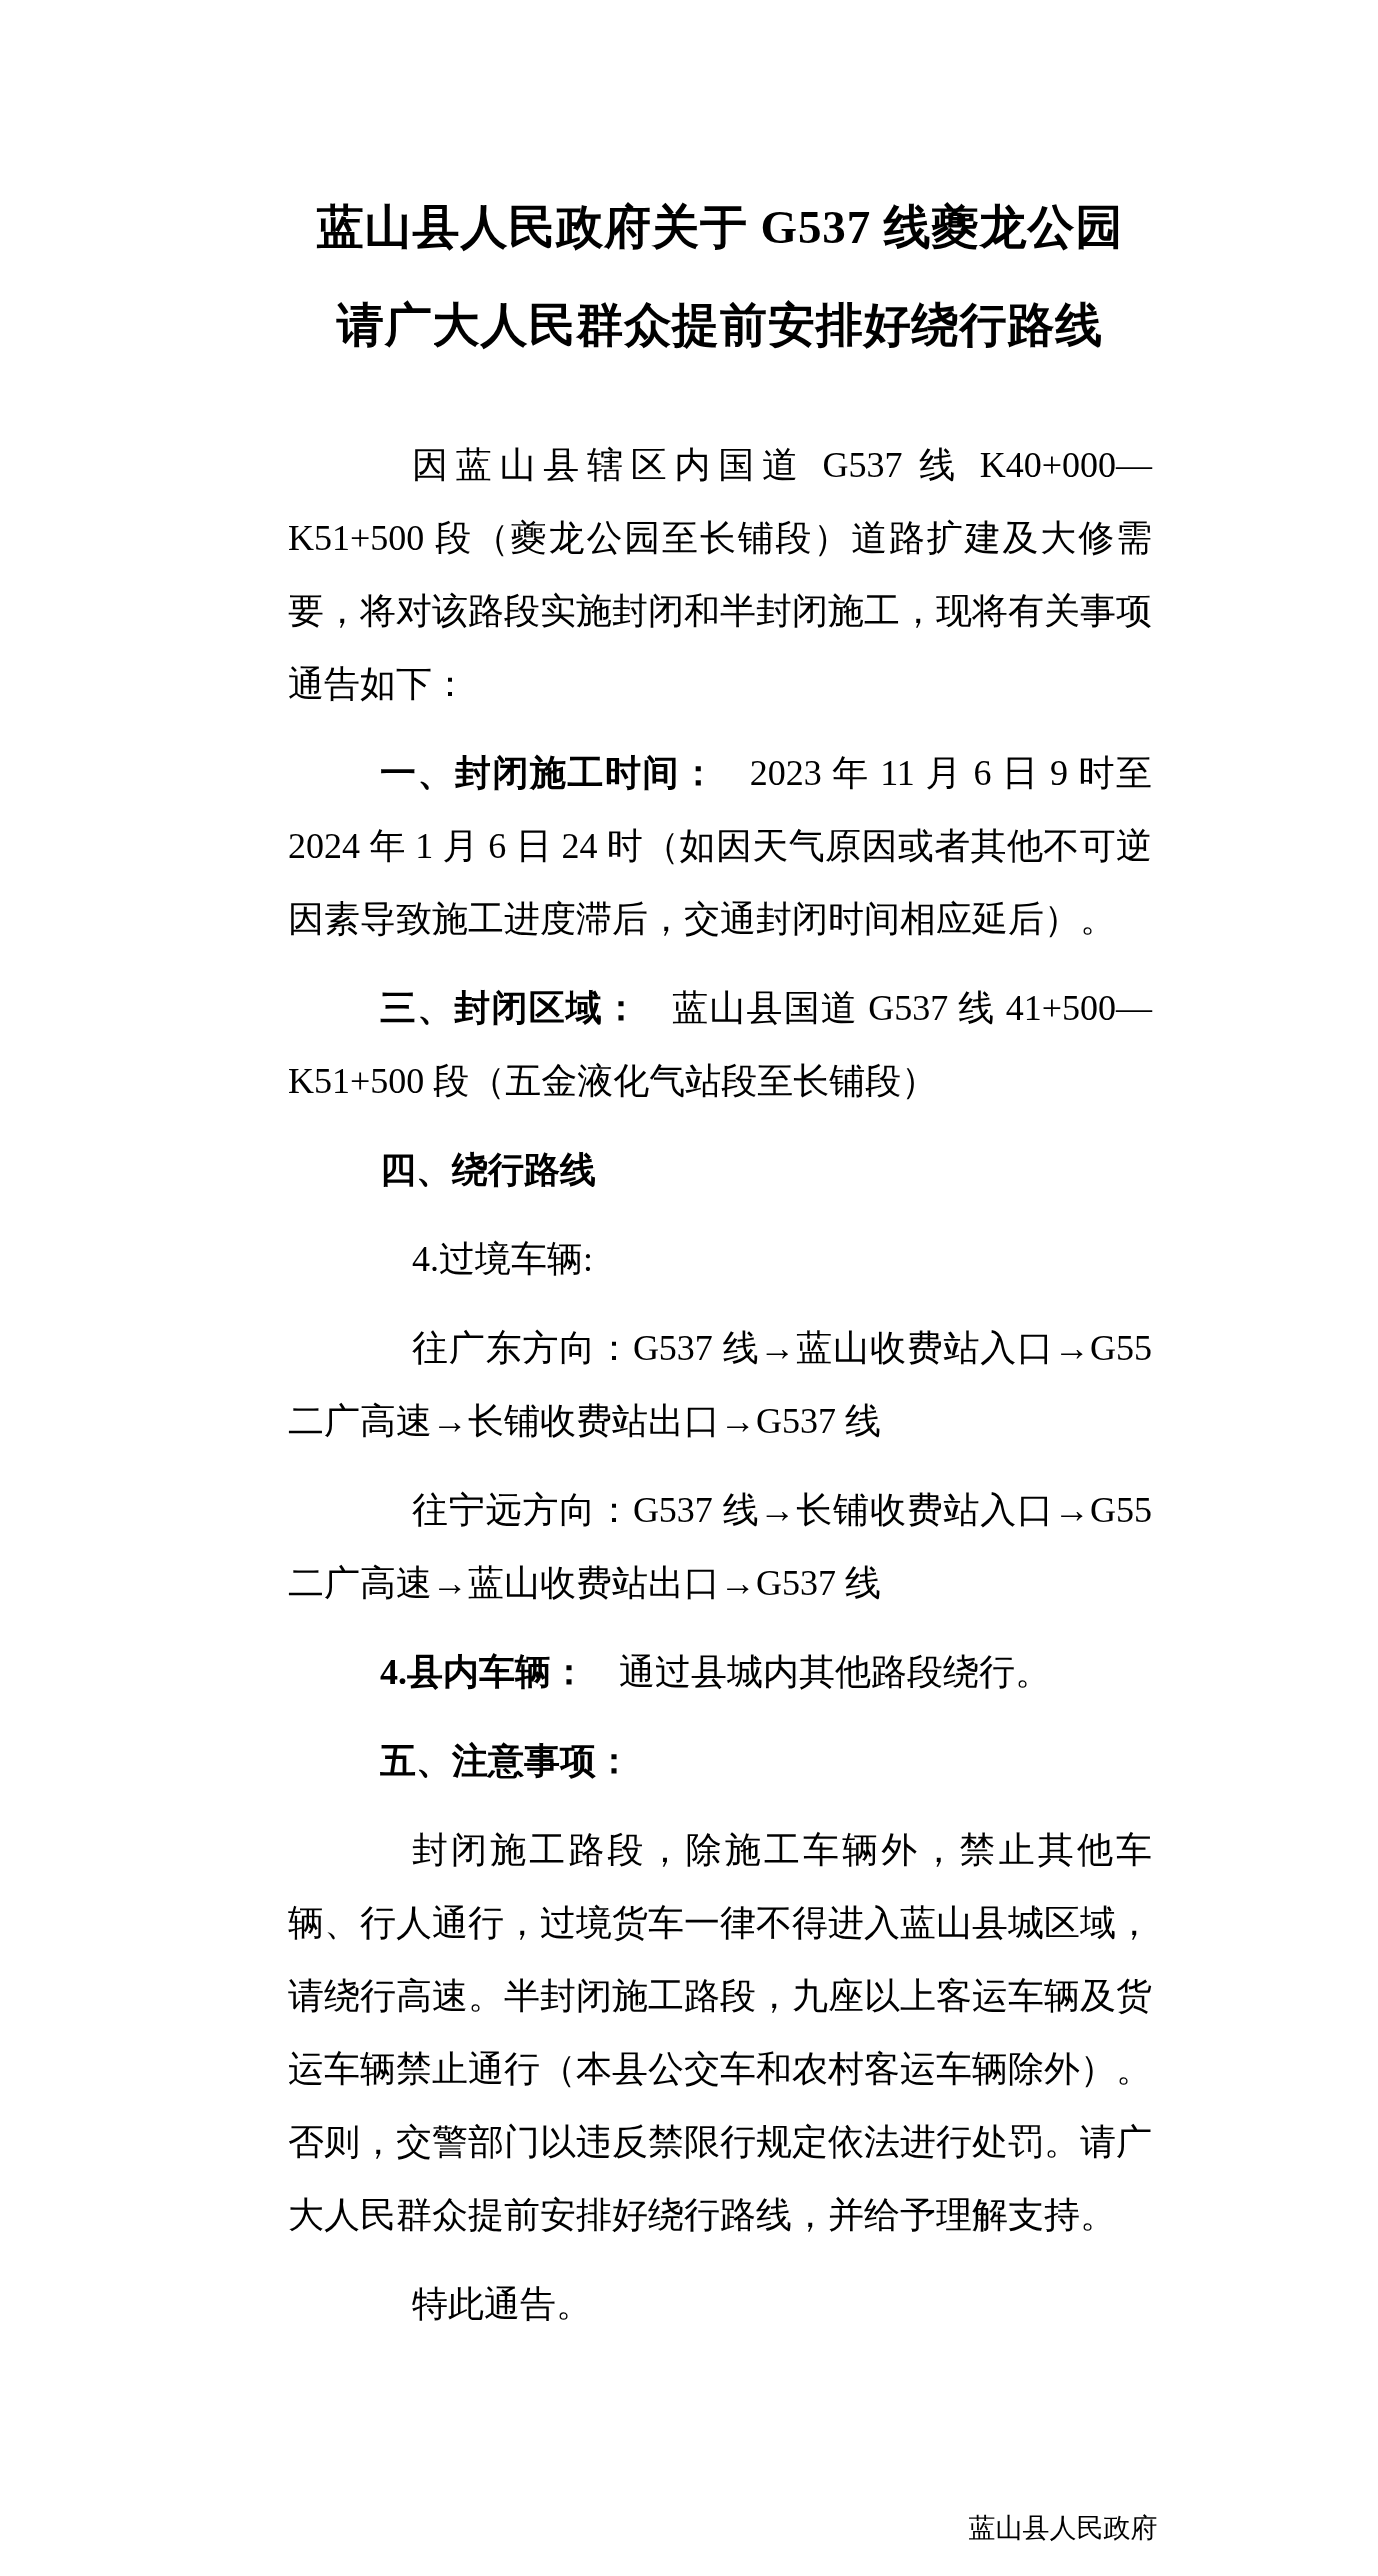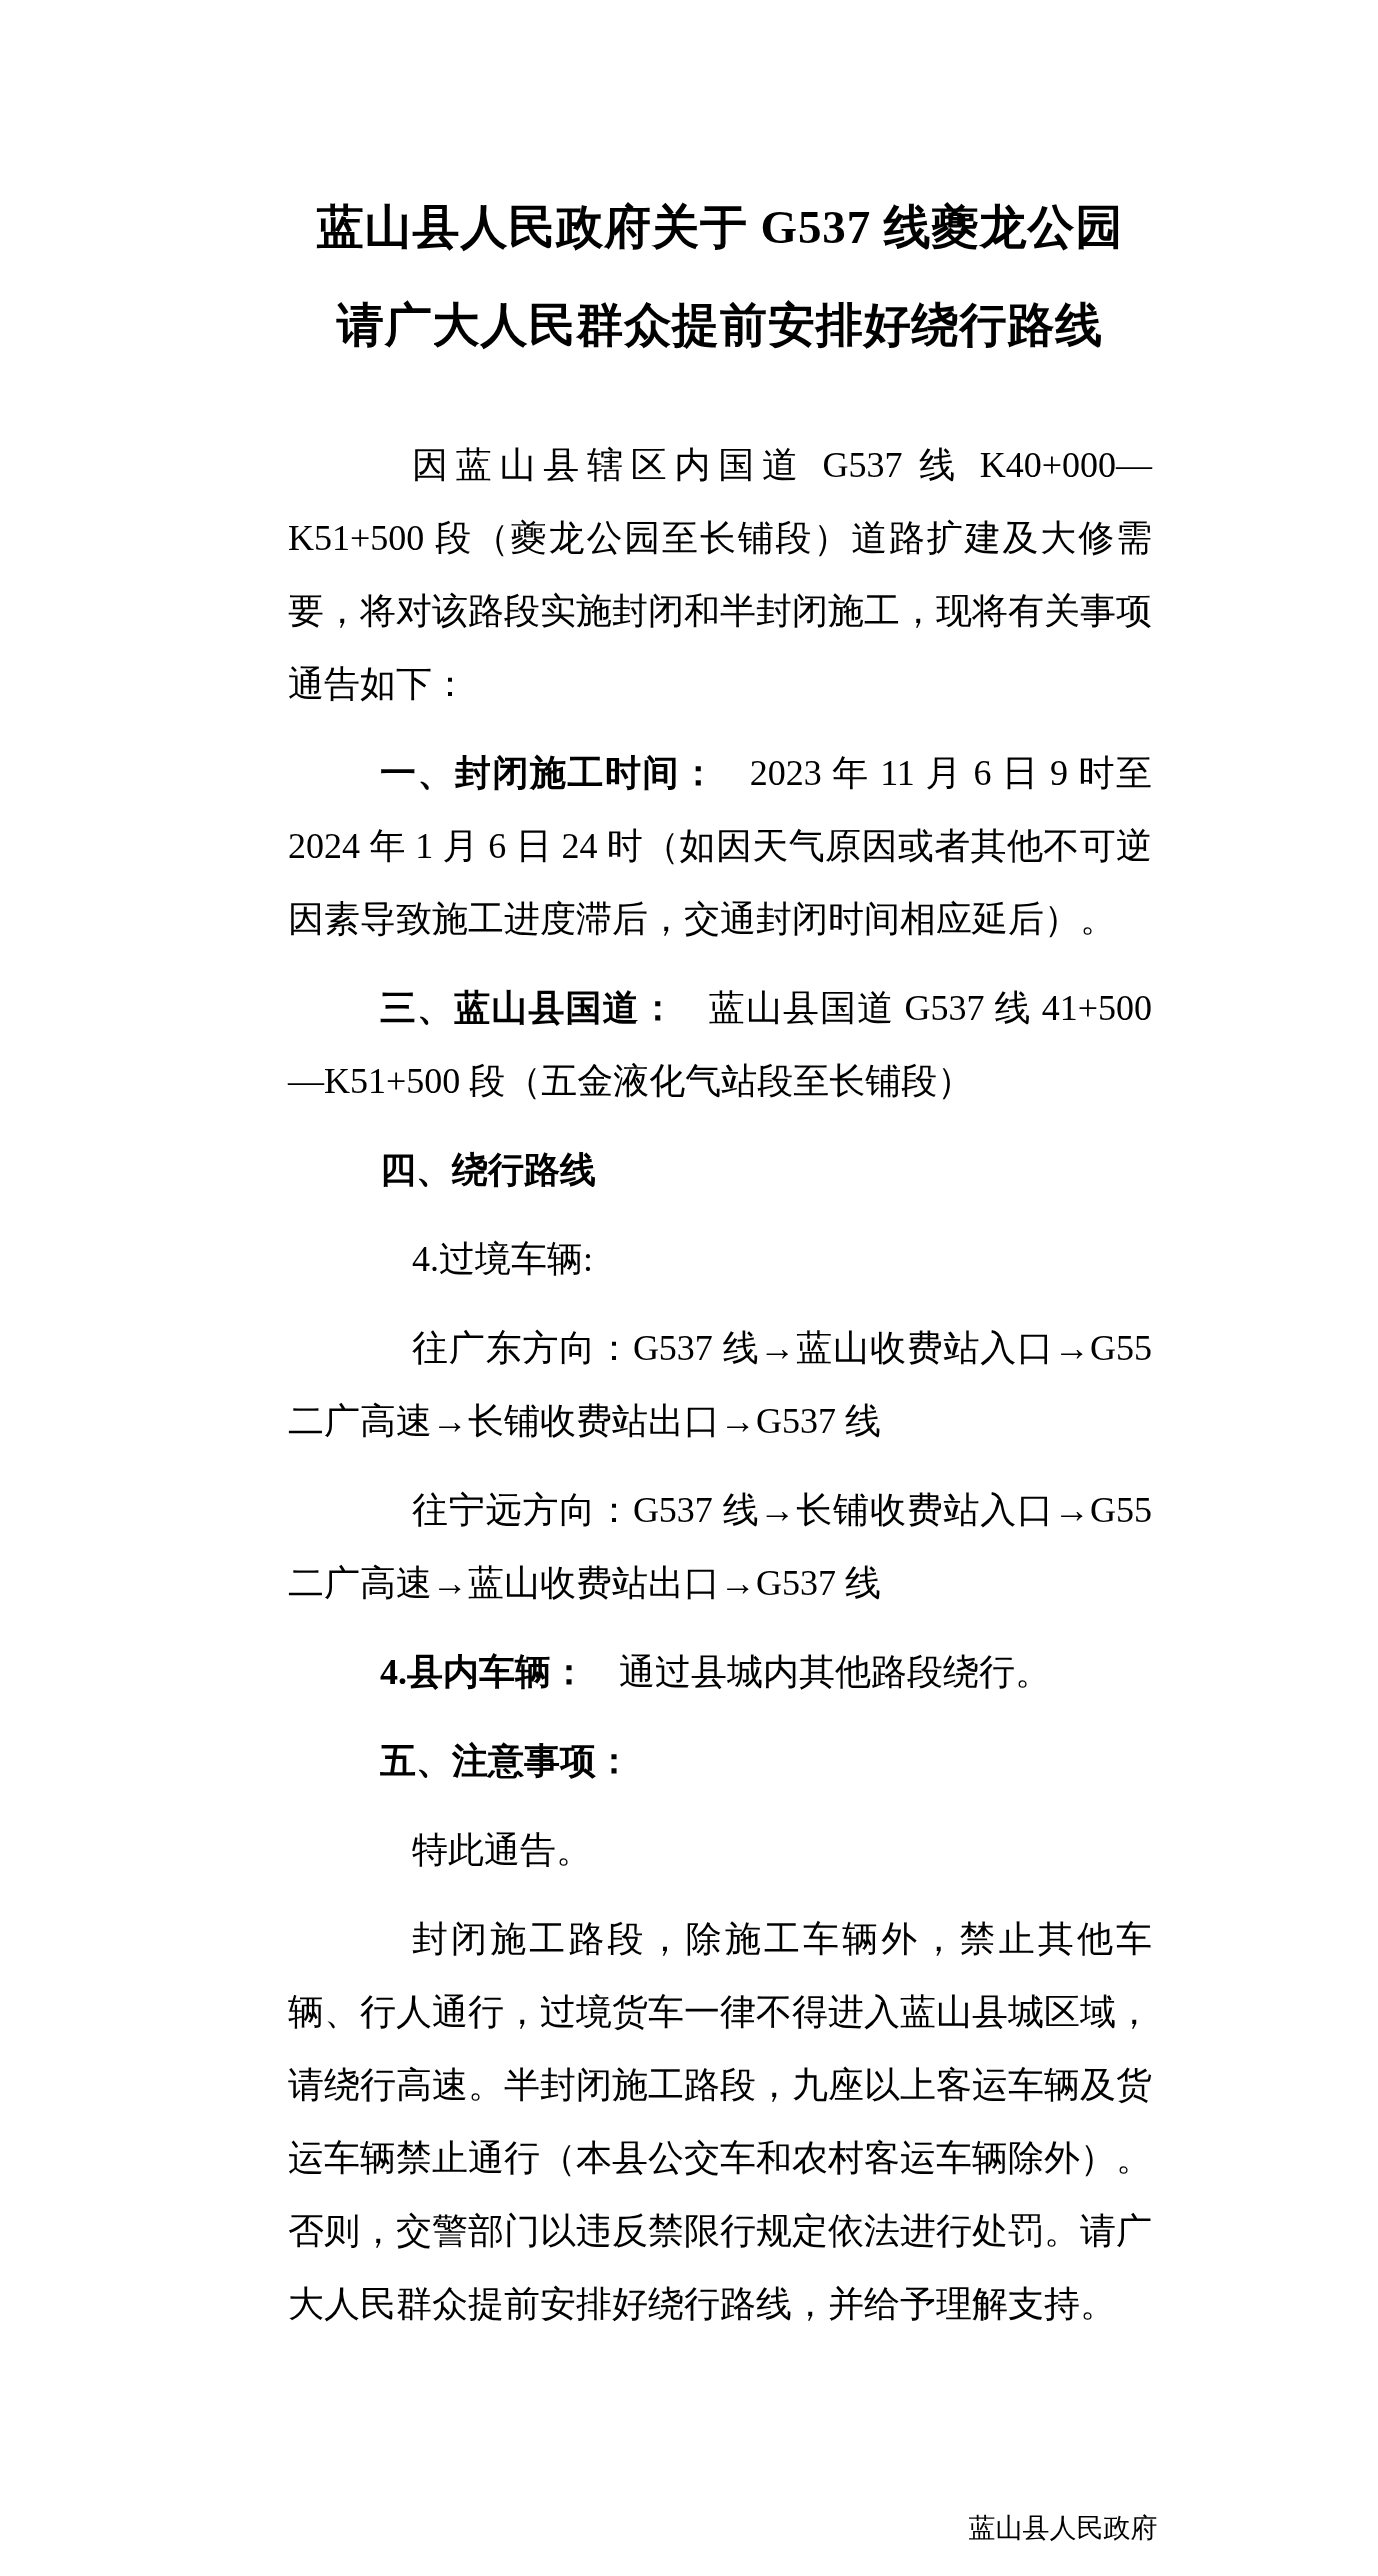--- a/index.html
+++ b/index.html
@@ -51,29 +51,29 @@
   <div class="content">
 
     <div class="title">
       <div>蓝山县人民政府关于 G537 线夔龙公园</div>
       <div>请广大人民群众提前安排好绕行路线</div>
     </div>
 
     <div class="body-text">
       <p class="para"><b class="lead"></b><span>因蓝山县辖区内国道 G537 线 K40+000—K51+500 段（夔龙公园至长铺段）道路扩建及大修需要，将对该路段实施封闭和半封闭施工，现将有关事项通告如下：</span></p>
       <p class="para"><b class="lead">一、封闭施工时间：</b><span>2023 年 11 月 6 日 9 时至 2024 年 1 月 6 日 24 时（如因天气原因或者其他不可逆因素导致施工进度滞后，交通封闭时间相应延后）。</span></p>
-      <p class="para"><b class="lead">三、蓝山县国道：</b><span>蓝山县国道 G537 线 41+500—K51+500 段（五金液化气站段至长铺段）</span></p>
+      <p class="para"><b class="lead">三、封闭区域：</b><span>蓝山县国道 G537 线 41+500—K51+500 段（五金液化气站段至长铺段）</span></p>
       <p class="para"><b class="lead">四、绕行路线</b><span></span></p>
       <p class="para"><b class="lead"></b><span>4.过境车辆:</span></p>
       <p class="para"><b class="lead"></b><span>往广东方向：G537 线→蓝山收费站入口→G55 二广高速→长铺收费站出口→G537 线</span></p>
       <p class="para"><b class="lead"></b><span>往宁远方向：G537 线→长铺收费站入口→G55 二广高速→蓝山收费站出口→G537 线</span></p>
       <p class="para"><b class="lead">4.县内车辆：</b><span>通过县城内其他路段绕行。</span></p>
       <p class="para"><b class="lead">五、注意事项：</b><span></span></p>
+      <p class="para"><b class="lead"></b><span>封闭施工路段，除施工车辆外，禁止其他车辆、行人通行，过境货车一律不得进入蓝山县城区域，请绕行高速。半封闭施工路段，九座以上客运车辆及货运车辆禁止通行（本县公交车和农村客运车辆除外）。否则，交警部门以违反禁限行规定依法进行处罚。请广大人民群众提前安排好绕行路线，并给予理解支持。</span></p>
       <p class="para"><b class="lead"></b><span>特此通告。</span></p>
-      <p class="para"><b class="lead"></b><span>封闭施工路段，除施工车辆外，禁止其他车辆、行人通行，过境货车一律不得进入蓝山县城区域，请绕行高速。半封闭施工路段，九座以上客运车辆及货运车辆禁止通行（本县公交车和农村客运车辆除外）。否则，交警部门以违反禁限行规定依法进行处罚。请广大人民群众提前安排好绕行路线，并给予理解支持。</span></p>
     </div>
 
     <div class="signature-block">
       <div class="sig-name">蓝山县人民政府</div>
       <div class="sig-date">2023 年 11 月 3 日</div>
     </div>
 
   </div>
 </div>
 

